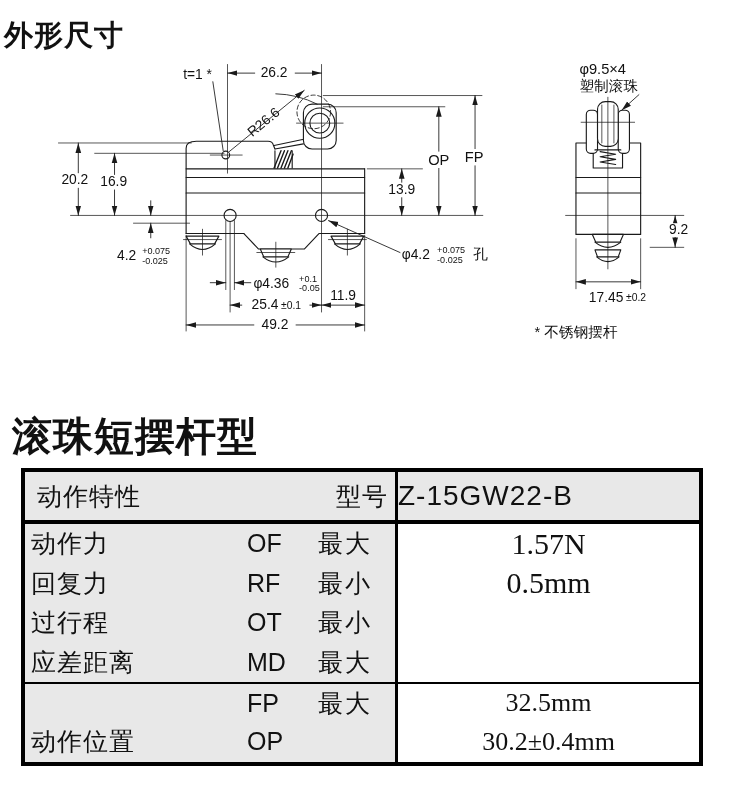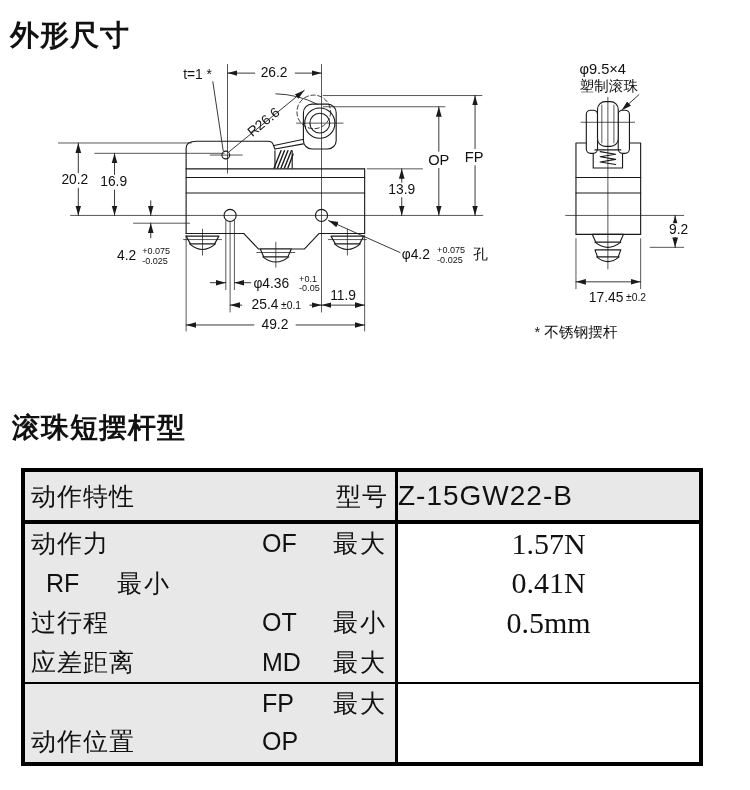--- a/index.html
+++ b/index.html
@@ -1,46 +1,46 @@
 <!DOCTYPE html>
 <html><head>
 <meta charset="utf-8">
 <style>
   html,body{margin:0;padding:0;}
   body{width:750px;height:790px;background:#fff;position:relative;overflow:hidden;
        font-family:"Liberation Sans",sans-serif;color:#111;}
   .abs{position:absolute;}
-  h1.pgtitle{left:10px;top:16px;margin:0;font-size:29px;font-weight:bold;letter-spacing:1px;}
-  h2.sectitle{left:12px;top:409px;margin:0;font-size:28px;font-weight:bold;letter-spacing:1px;}
+  h1.pgtitle{left:4px;top:16px;margin:0;font-size:29px;font-weight:bold;letter-spacing:1px;}
+  h2.sectitle{left:12px;top:409px;margin:0;font-size:40px;font-weight:bold;letter-spacing:1px;}
   svg.draw{left:0;top:55px;}
   svg.draw .ln{stroke:#1a1a1a;fill:none;stroke-width:1.3;stroke-linejoin:round;stroke-linecap:round;}
   svg.draw .thin{stroke-width:0.85;}
   svg.draw .dim{stroke-width:1;}
   svg.draw .wf{fill:#fff;}
   svg.draw .hatch{stroke-width:1.6;}
   svg.draw text{fill:#111;font-family:"Liberation Sans",sans-serif;}
   .dt{font-size:16px;text-anchor:middle;}
   .dts{font-size:10.5px;text-anchor:start;}
   .dtm{font-size:12px;text-anchor:start;}
   .dtz{font-size:17px;text-anchor:start;}
   .as{text-anchor:start;} .ae{text-anchor:end;}
   
   .spec-table{left:21px;top:468px;width:682px;height:298px;border:4px solid #000;
     box-sizing:border-box;display:grid;grid-template-columns:373px 1fr;
     grid-template-rows:52px 160px 1fr;background:#fff;}
   .cell{box-sizing:border-box;overflow:hidden;}
   .gray{background:#e8e8e8;}
   .bR{border-right:3px solid #000;} .bBthick{border-bottom:4px solid #000;} .bBthin{border-bottom:2px solid #000;}
-  .hleft{display:flex;align-items:center;justify-content:space-between;padding:0 7px 0 6px;gap:40px;}
+  .hleft{display:flex;align-items:center;justify-content:space-between;padding:0 7px 0 12px;gap:40px;}
   .hleft .t{font-size:25px;letter-spacing:1px;}
   .hright{display:flex;align-items:center;font-size:28px;letter-spacing:1px;}
   .srow{height:39.5px;display:flex;align-items:center;padding-left:6px;font-size:25px;}
   .prow{height:38.5px;display:flex;align-items:center;padding-left:6px;font-size:25px;}
   .s-label{width:216px;letter-spacing:1px;}
-  .s-code{width:71px;margin-left:15px;}
+  .s-code{width:71px;}
   .s-limit{letter-spacing:2px;font-family:Liberation Mono, monospace;}
   .vrow{height:39.5px;display:flex;align-items:center;justify-content:center;
         font-family:"Liberation Serif",serif;font-size:30px;}
   .vprow{height:38.5px;display:flex;align-items:center;justify-content:center;
         font-family:"Liberation Serif",serif;font-size:26px;}
 </style>
 </head>
 <body>
 
 <h1 class="abs pgtitle">外形尺寸</h1>
@@ -251,47 +251,51 @@
     <span>Z-15GW22-B</span>
   </div>
 
   <div class="cell gray bR bBthin">
     <div class="srow">
       <span class="s-label">动作力</span>
       <span class="s-code">OF</span>
       <span class="s-limit">最大</span>
     </div>
     <div class="srow">
+      <span class="s-label">回复力</span>
       <span class="s-code">RF</span>
       <span class="s-limit">最小</span>
     </div>
     <div class="srow">
       <span class="s-label">过行程</span>
       <span class="s-code">OT</span>
       <span class="s-limit">最小</span>
     </div>
     <div class="srow">
       <span class="s-label">应差距离</span>
       <span class="s-code">MD</span>
       <span class="s-limit">最大</span>
     </div>
   </div>
 
   <div class="cell bBthin">
     <div class="vrow">1.57N</div>
-    <div class="vrow">0.41N</div>
     <div class="vrow">0.5mm</div>
   </div>
 
   <div class="cell gray bR">
     <div class="prow">
       <span class="s-label"></span>
       <span class="s-code">FP</span>
       <span class="s-limit">最大</span>
     </div>
     <div class="prow">
       <span class="s-label">动作位置</span>
       <span class="s-code">OP</span>
       <span class="s-limit"></span>
     </div>
   </div>
 
+  <div class="cell">
+    <div class="vprow">32.5mm</div>
+    <div class="vprow">30.2±0.4mm</div>
+  </div>
 </div>
 
 </body></html>

